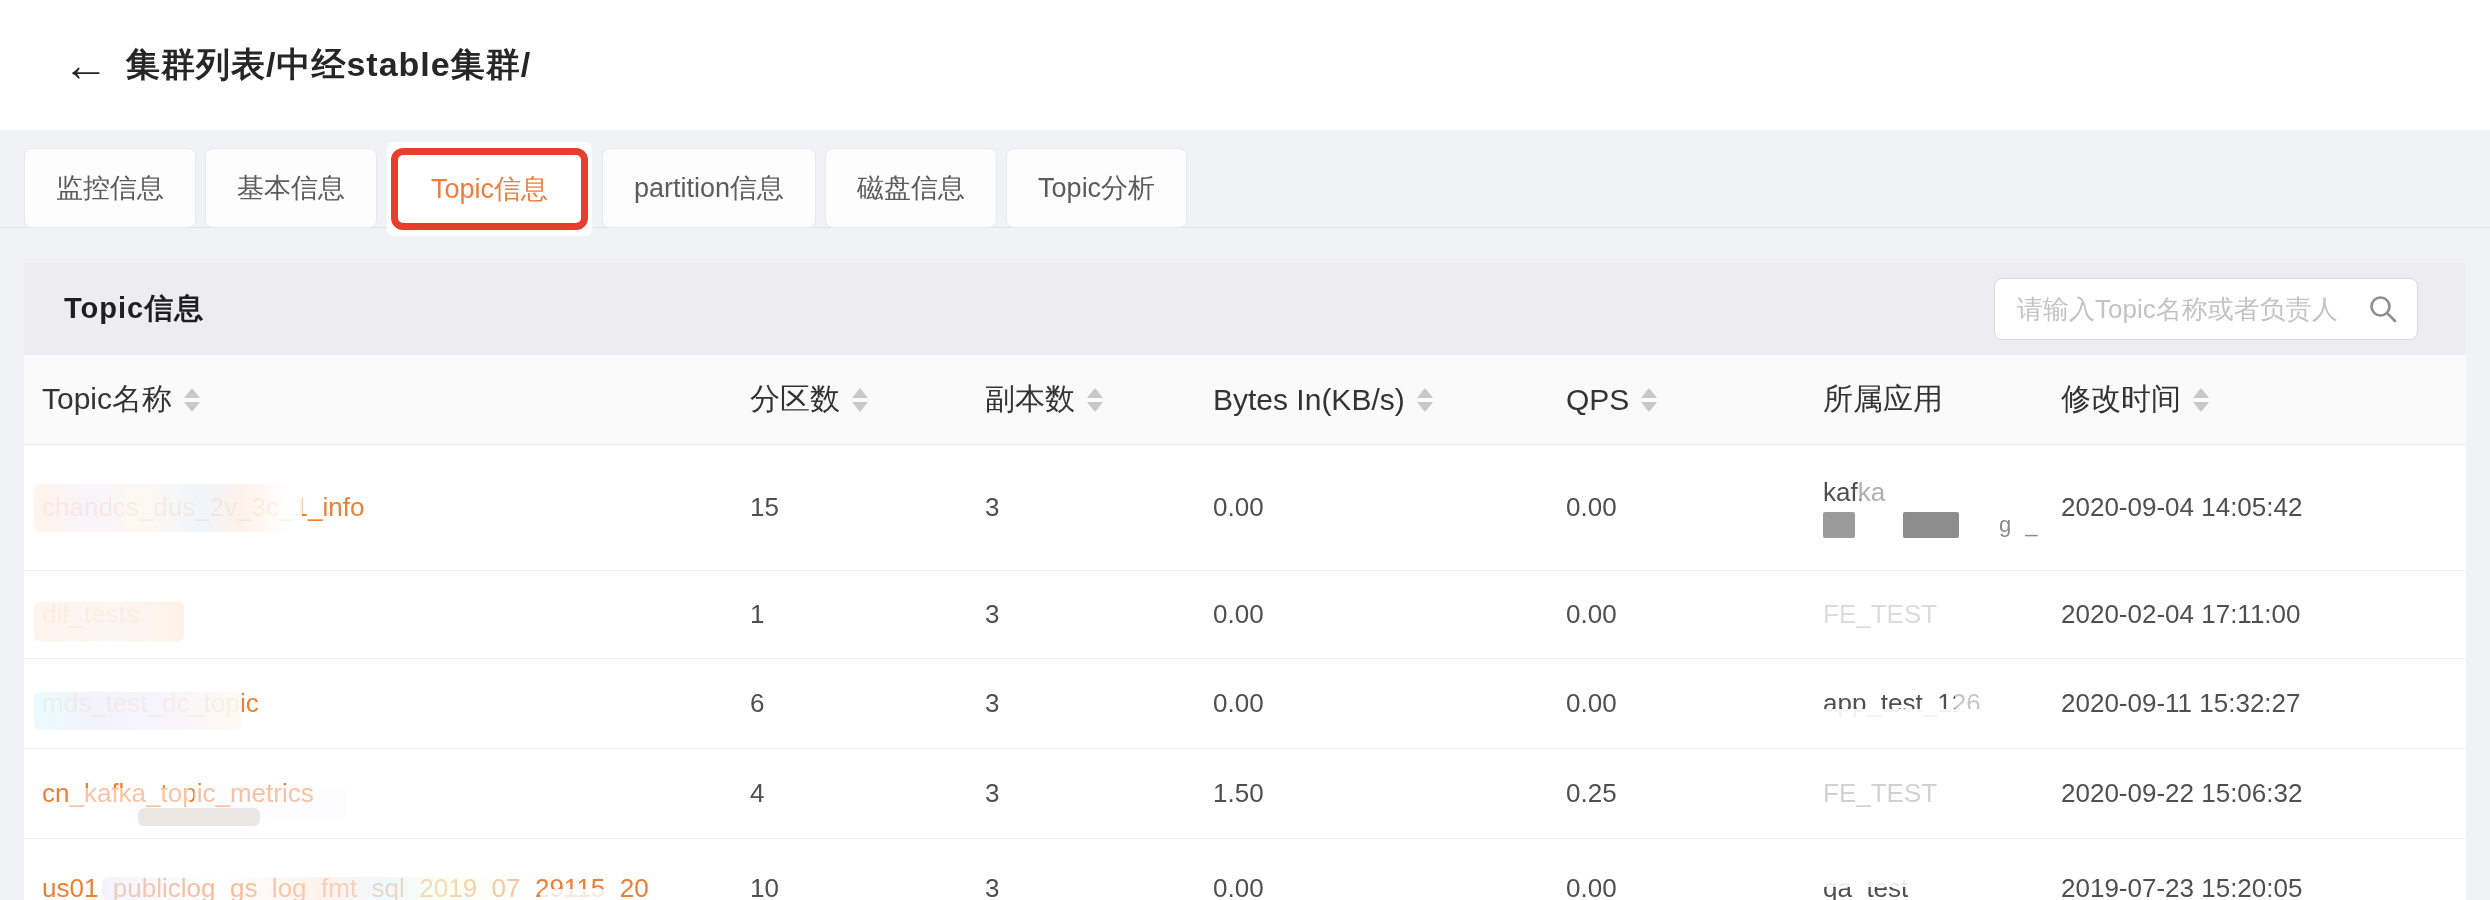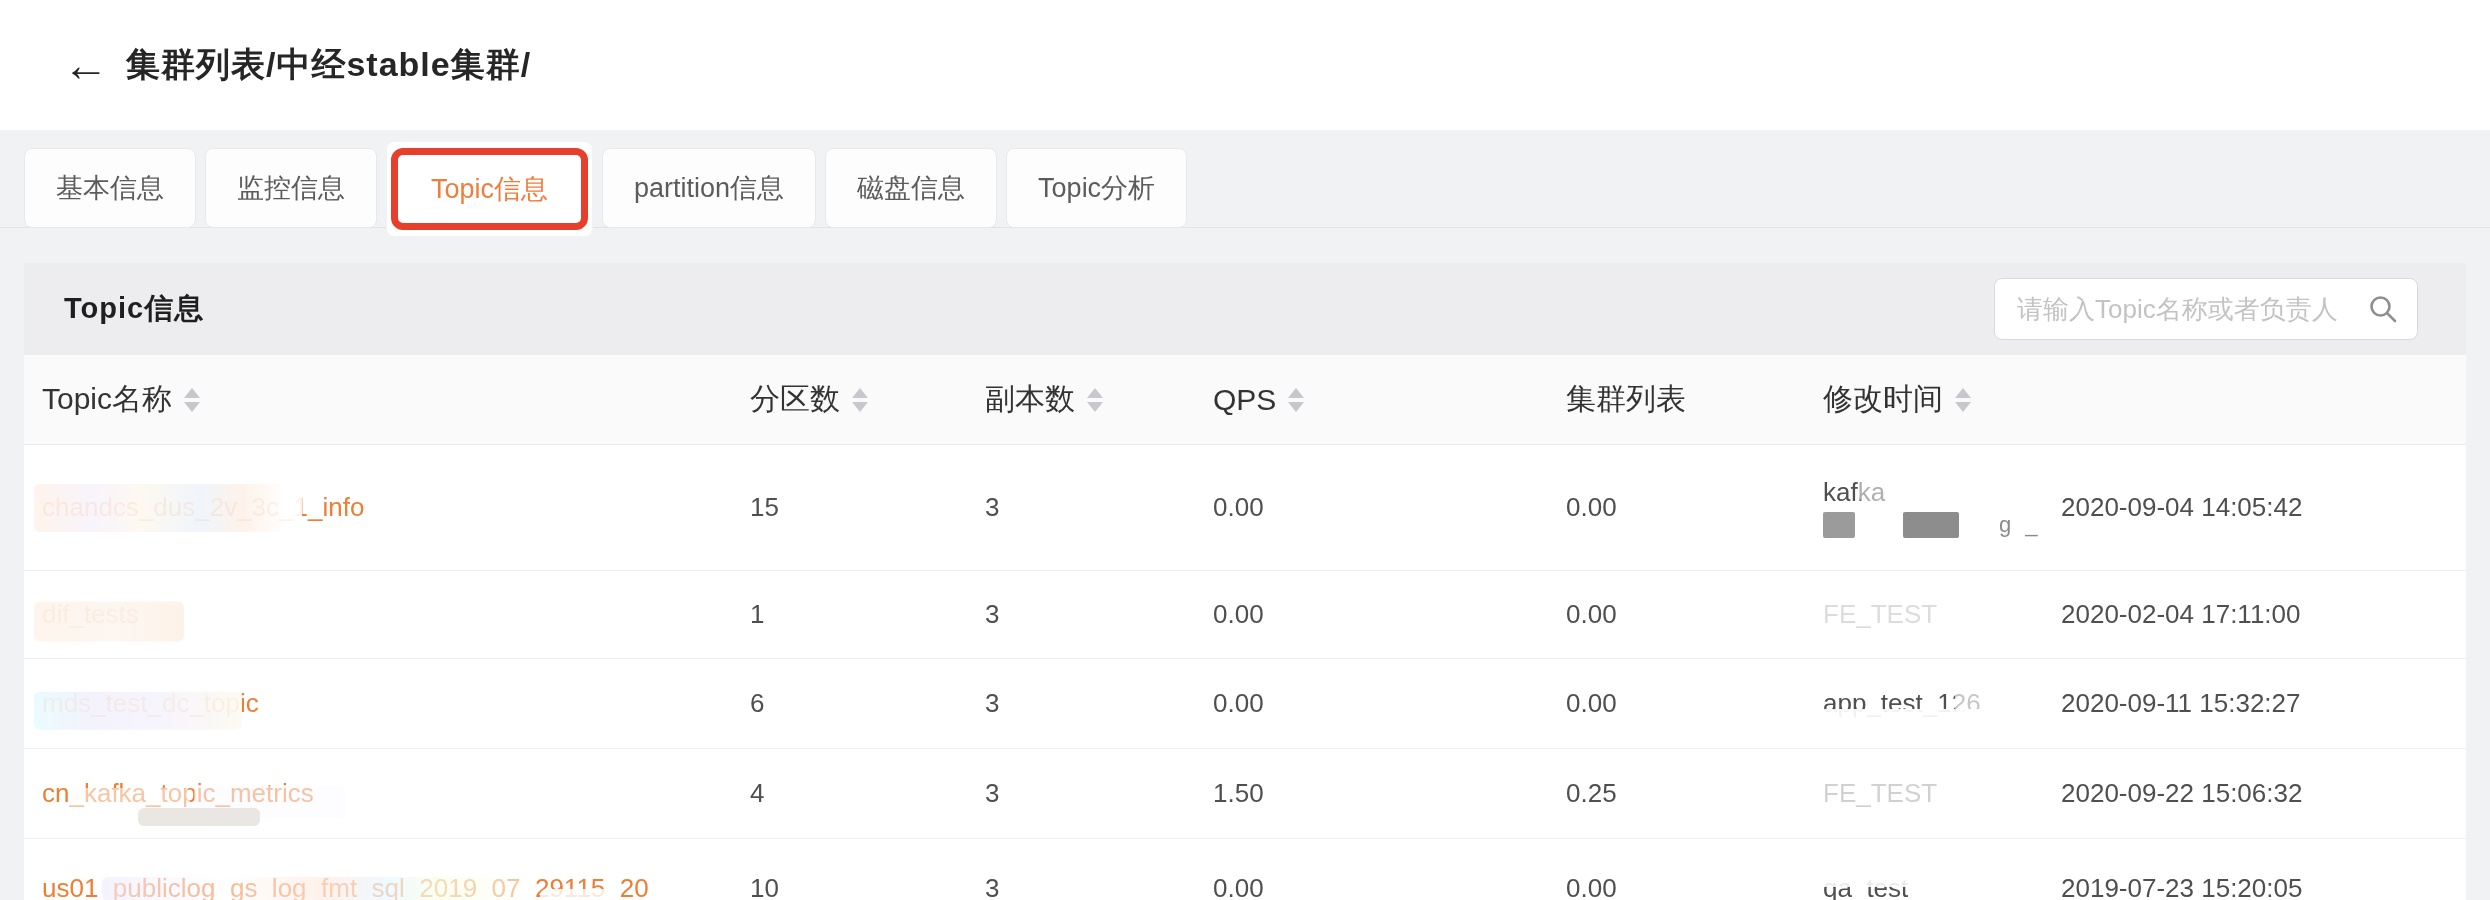--- a/index.html
+++ b/index.html
@@ -126,24 +126,24 @@
 
 <div>
 
   <div class="topbar">
     <span class="back">←</span>
     <h1 class="page-title">集群列表/中经stable集群/</h1>
   </div>
 
   <div class="tabstrip">
     <div class="tab">
+        <span>监控信息</span>
+      </div>
+    <div class="tab">
         <span>基本信息</span>
-      </div>
-    <div class="tab">
-        <span>监控信息</span>
       </div>
     <div class="tab active">
         <span>Topic信息</span>
       </div>
     <div class="tab">
         <span>partition信息</span>
       </div>
     <div class="tab">
         <span>磁盘信息</span>
       </div>
@@ -181,28 +181,35 @@
           </span>
         </div>
       <div class="th">
           <span>副本数</span>
           <span class="carets">
             <i class="up"></i>
             <i class="down"></i>
           </span>
         </div>
       <div class="th">
+          <span>Bytes In(KB/s)</span>
+          <span class="carets">
+            <i class="up"></i>
+            <i class="down"></i>
+          </span>
+        </div>
+      <div class="th">
           <span>QPS</span>
           <span class="carets">
             <i class="up"></i>
             <i class="down"></i>
           </span>
         </div>
       <div class="th">
-          <span>集群列表</span>
+          <span>所属应用</span>
         </div>
       <div class="th">
           <span>修改时间</span>
           <span class="carets">
             <i class="up"></i>
             <i class="down"></i>
           </span>
         </div>
     </div>
 

